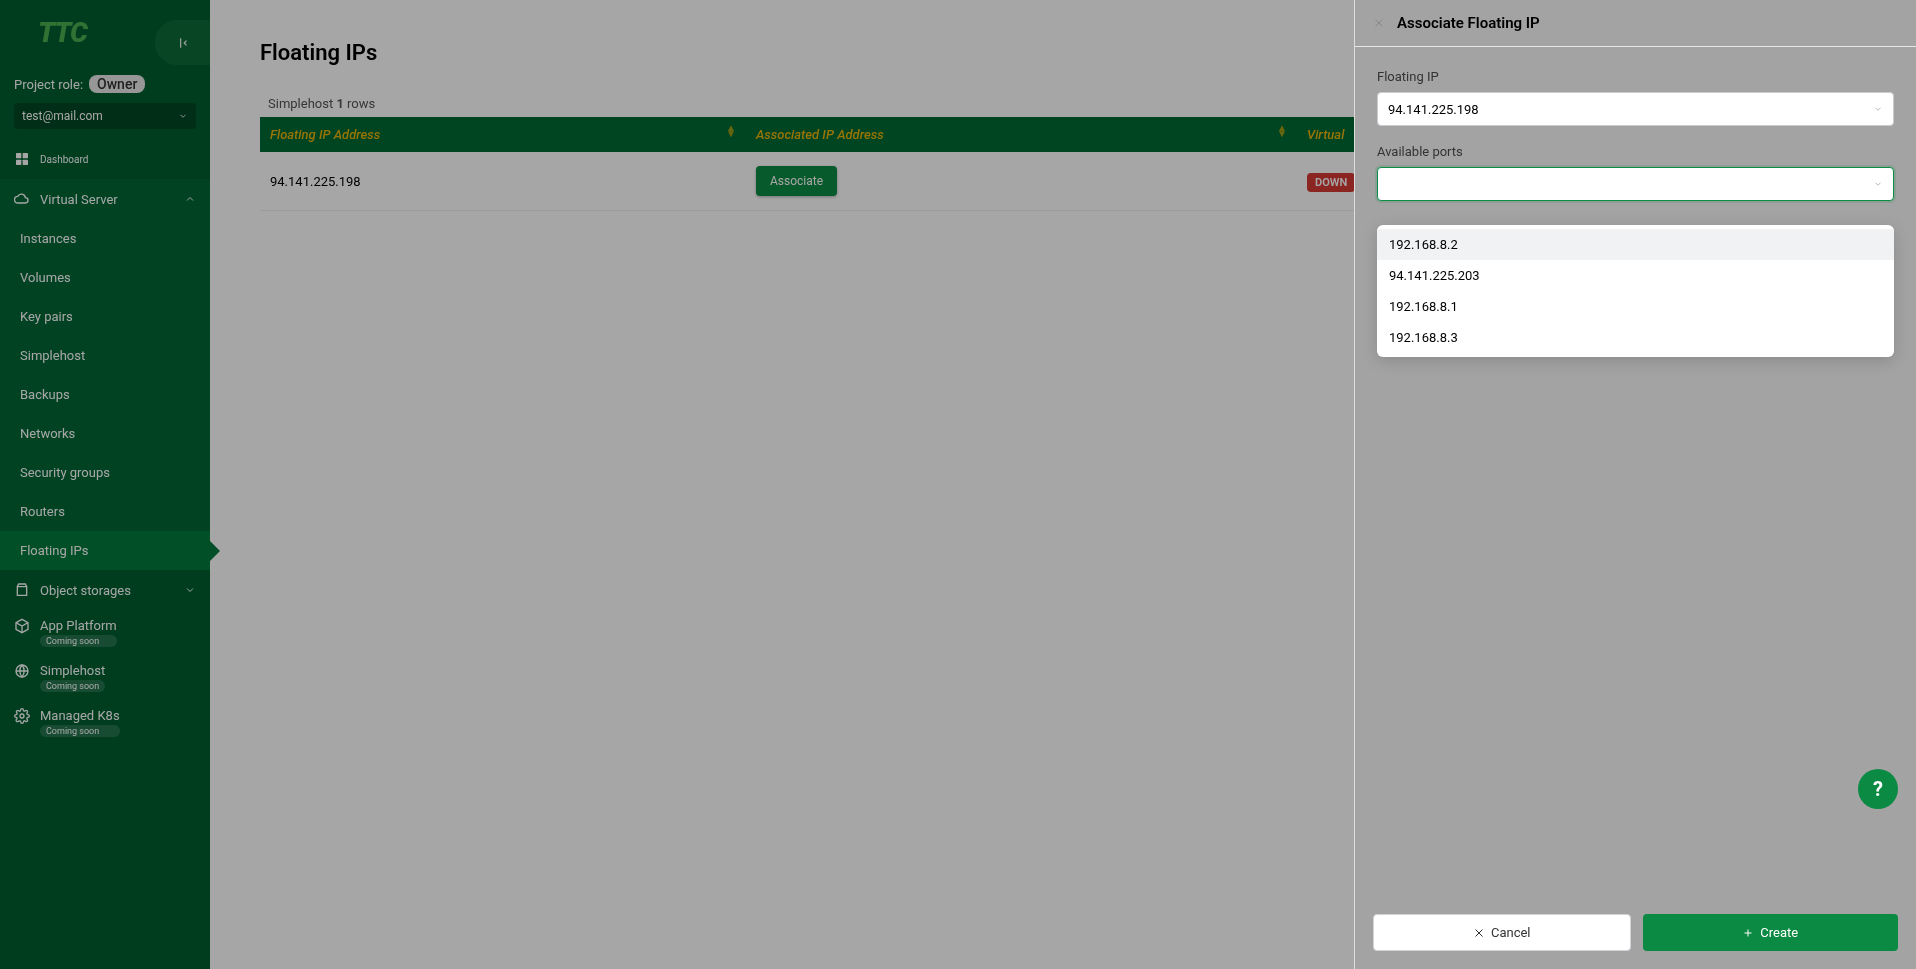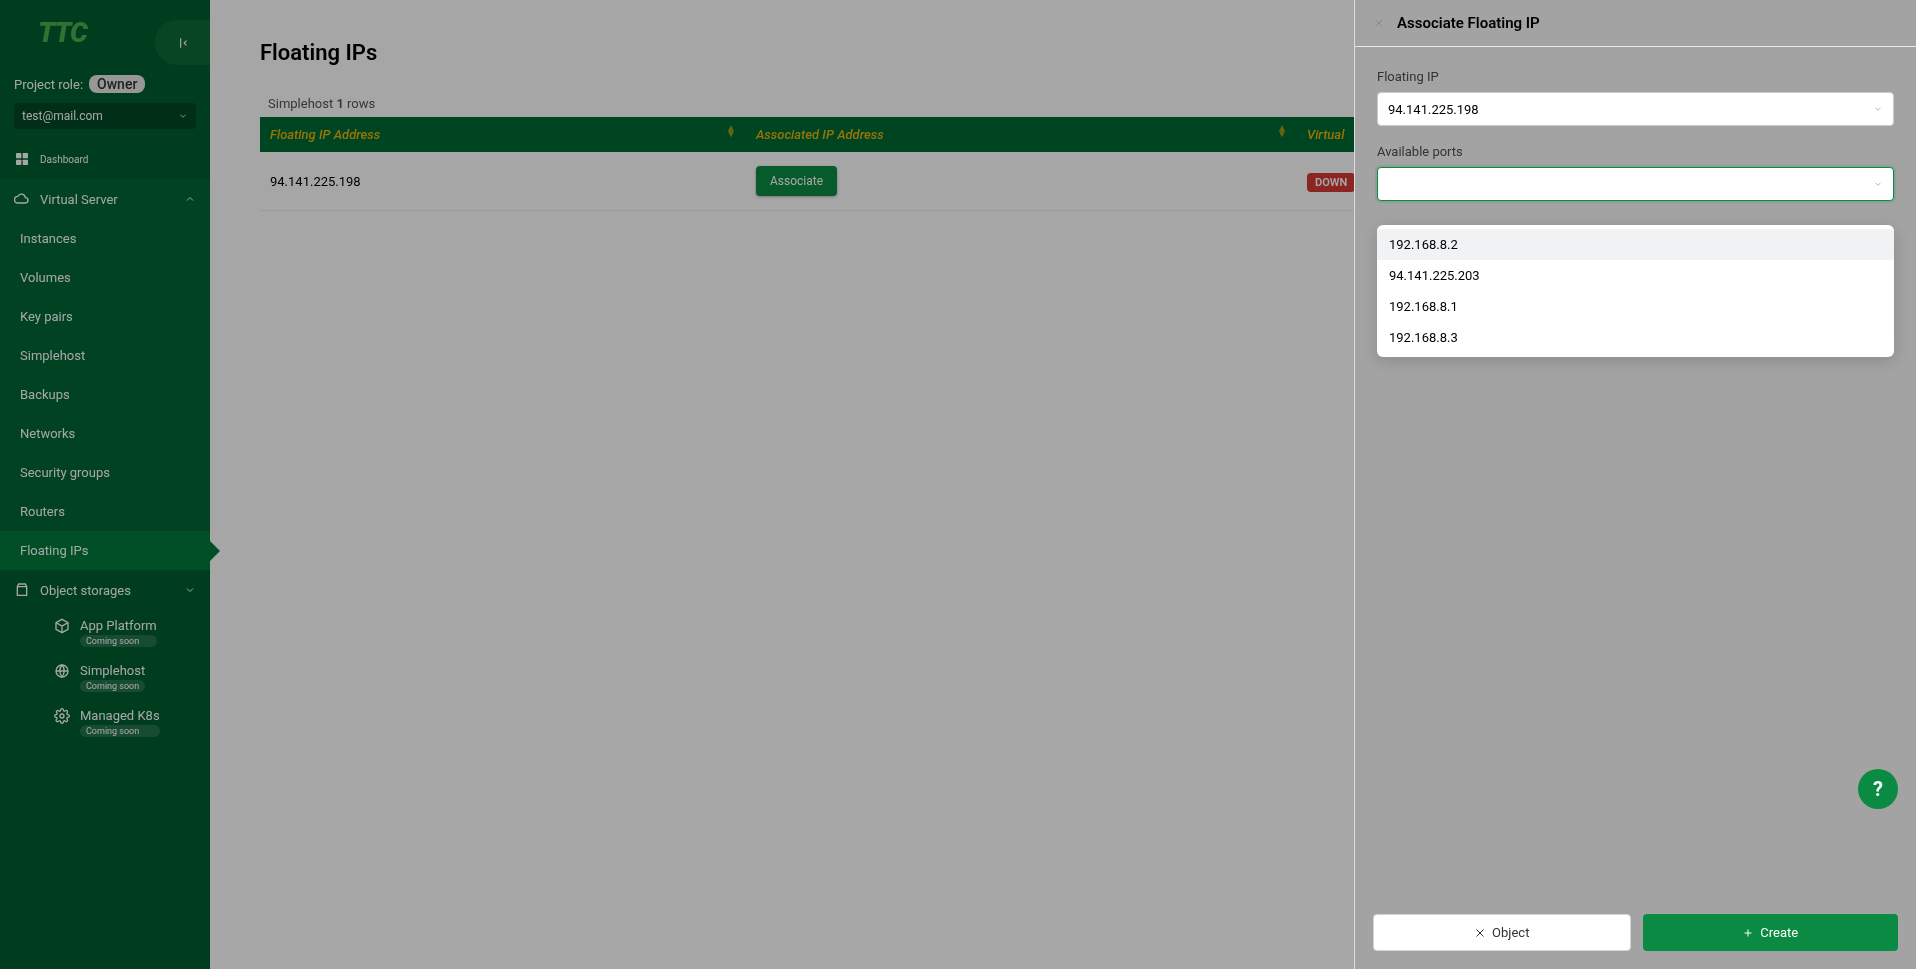--- a/index.html
+++ b/index.html
@@ -18,21 +18,21 @@
 .proj-select { background: rgba(0,0,0,0.25); border-radius: 4px; padding: 6px 8px; display: flex; align-items: center; justify-content: space-between; font-size: 12px; cursor: pointer; }
 .nav-item { display: flex; align-items: center; padding: 12px 14px; gap: 10px; cursor: pointer; font-size: 10px; }
 .nav-item.sub { padding-left: 20px; font-size: 13px; }
 .nav-item.active { background: #007a3b; position: relative; }
 .nav-item.active::after { content: ''; position: absolute; right: -10px; top: 50%; transform: translateY(-50%); border-left: 10px solid #007a3b; border-top: 10px solid transparent; border-bottom: 10px solid transparent; }
 .nav-icon { width: 16px; height: 16px; display: inline-flex; align-items: center; justify-content: center; }
 .nav-section { display: flex; align-items: center; padding: 12px 14px; gap: 10px; cursor: pointer; justify-content: space-between; }
 .nav-section-left { display: flex; align-items: center; gap: 10px; }
 .nav-group { background: #006634; }
 .coming-soon { background: rgba(255,255,255,0.15); font-size: 9px; padding: 1px 6px; border-radius: 8px; display: inline-block; margin-top: 2px; }
-.nav-multi { padding: 8px 14px; display: flex; gap: 10px; align-items: flex-start; margin-left: 40px; }
+.nav-multi { padding: 8px 14px; display: flex; gap: 10px; align-items: flex-start; }
 .nav-multi-text { display: flex; flex-direction: column; }
 
 
 .main { flex: 1; height: 100%; padding: 40px 50px; overflow: auto; position: relative; }
 .page-title { font-size: 22px; font-weight: 600; margin-bottom: 25px; }
 .table-wrap { width: 100%; }
 .table-info { font-size: 13px; color: #555; padding: 6px 8px; }
 .table-info b { font-weight: 600; }
 .tbl { width: 100%; border-collapse: collapse; }
 .tbl thead tr { background: #006a35; color: #eab308; font-style: italic; }
@@ -297,21 +297,21 @@
     </div>
   </div>
   <div class="drawer-foot">
     <button class="btn-cancel">
       <span>
         <svg width="12" height="12" viewBox="0 0 24 24" fill="none" stroke="currentColor" stroke-width="2">
             <line x1="5" y1="5" x2="19" y2="19"></line>
             <line x1="19" y1="5" x2="5" y2="19"></line>
           </svg>
       </span>
-      <span>Object</span>
+      <span>Cancel</span>
     </button>
     <button class="btn-create">
       <span>
         <svg width="12" height="12" viewBox="0 0 24 24" fill="none" stroke="currentColor" stroke-width="2">
             <line x1="12" y1="5" x2="12" y2="19"></line>
             <line x1="5" y1="12" x2="19" y2="12"></line>
           </svg>
       </span>
       <span>Create</span>
     </button>

